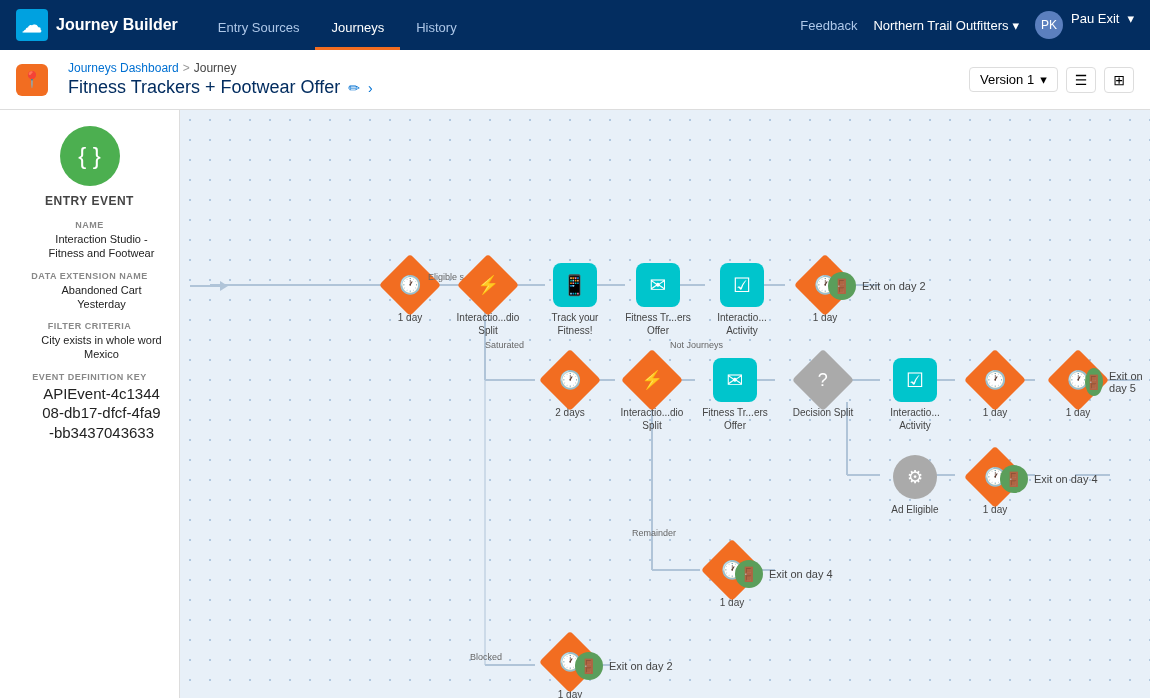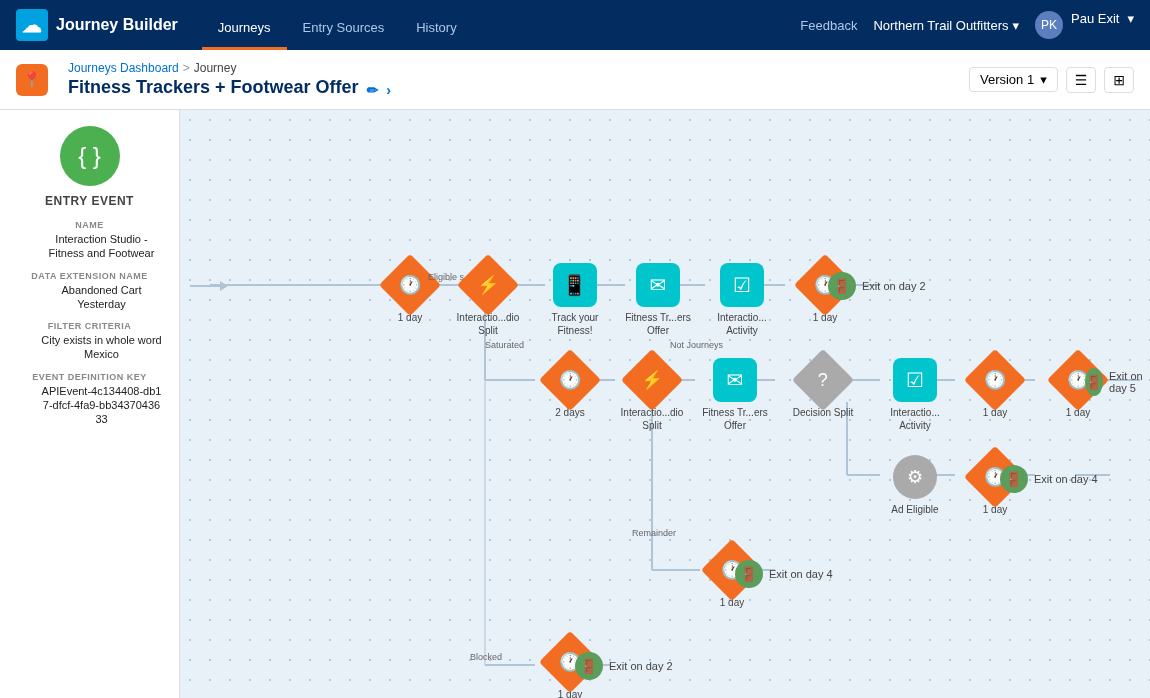--- a/index.html
+++ b/index.html
@@ -106,24 +106,24 @@
       display: flex;
       align-items: center;
       gap: 4px;
       font-size: 12px;
       color: #0070d2;
       margin-bottom: 2px;
     }
     .breadcrumb-sep { color: #999; }
     .page-title {
       font-size: 18px;
-      font-weight: 700;
+      font-weight: 400;
       color: #032d60;
       display: flex;
-      align-items: flex-end;
+      align-items: center;
       gap: 8px;
     }
     .location-icon {
       width: 32px;
       height: 32px;
       background: #f26d21;
       border-radius: 6px;
       display: flex;
       align-items: center;
       justify-content: center;
@@ -317,25 +317,25 @@
   </style>
 </head>
 <body>
 
 <div class="nav-bar">
   <div class="nav-logo">
     <div class="nav-logo-icon">☁</div>
     <span>Journey Builder</span>
   </div>
   <div class="nav-tabs">
+    <div class="nav-tab">
+      <span>Entry Sources</span>
+    </div>
     <div class="nav-tab active">
       <span>Journeys</span>
-    </div>
-    <div class="nav-tab">
-      <span>Entry Sources</span>
     </div>
     <div class="nav-tab">
       <span>History</span>
     </div>
   </div>
   <div class="nav-right">
     <span class="nav-feedback">Feedback</span>
     <div class="nav-org">
       <span>Northern Trail Outfitters</span>
       <span>▾</span>
@@ -384,21 +384,21 @@
     <div class="entry-icon">{ }</div>
     <div class="sidebar-title">ENTRY EVENT</div>
     <div style="text-align:center">
       <div class="sidebar-field-label">NAME</div>
       <div class="sidebar-field-value">Interaction Studio - Fitness and Footwear</div>
       <div class="sidebar-field-label">DATA EXTENSION NAME</div>
       <div class="sidebar-field-value">Abandoned Cart Yesterday</div>
       <div class="sidebar-field-label">FILTER CRITERIA</div>
       <div class="sidebar-field-value">City exists in whole word Mexico</div>
       <div class="sidebar-field-label">EVENT DEFINITION KEY</div>
-      <div class="sidebar-field-value" style="font-size:11px;word-break:break-all">APIEvent-4c134408-db17-dfcf-4fa9-bb3437043633</div>
+      <div class="sidebar-field-value" style="font-size:15px;word-break:break-all">APIEvent-4c134408-db17-dfcf-4fa9-bb3437043633</div>
     </div>
   </div>
 
   <div class="journey-canvas" style="position:relative;overflow:hidden;">
 
     <svg style="position:absolute;top:0;left:0;width:100%;height:100%;pointer-events:none;">
 
       <line x1="30" y1="175" x2="80" y2="175" stroke="#b0c4d8" stroke-width="2"></line>
       <line x1="80" y1="175" x2="130" y2="175" stroke="#b0c4d8" stroke-width="2"></line>
 

